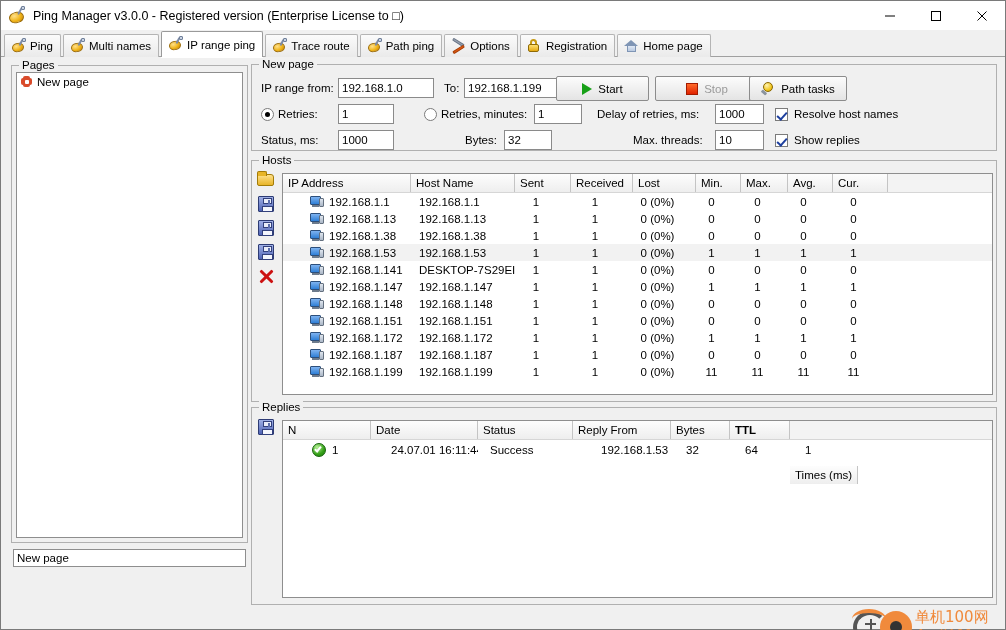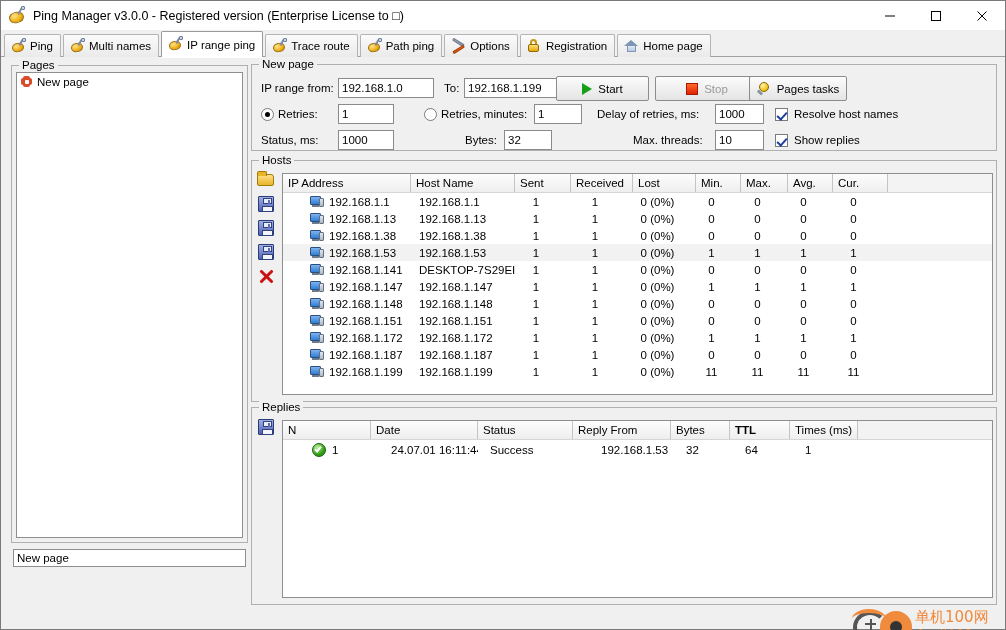--- a/index.html
+++ b/index.html
@@ -341,21 +341,21 @@
     </div>
     <div class="actbtn disabled" style="left:403px;top:11px;width:104px;">
       <span class="sq-red"></span>
       <span>Stop</span>
     </div>
     <div class="actbtn" style="left:497px;top:11px;width:98px;">
       <span class="bulb">
           <i class="g"></i>
           <i class="s"></i>
         </span>
-      <span>Pages tasks</span>
+      <span>Path tasks</span>
     </div>
 
     <span class="lbl" style="left:345px;top:43px;">Delay of retries, ms:</span>
     <div class="txt" style="left:463px;top:39px;width:49px;">1000</div>
     <span class="chk on" style="left:523px;top:43px;"></span>
     <span class="lbl" style="left:542px;top:43px;">Resolve host names</span>
 
     <span class="lbl" style="left:381px;top:69px;">Max. threads:</span>
     <div class="txt" style="left:463px;top:65px;width:49px;">10</div>
     <span class="chk on" style="left:523px;top:69px;"></span>
@@ -619,21 +619,21 @@
         </div>
     </div>
     <div class="lv" id="replies-lv" style="left:30px; top:12px; width:711px; height:178px;">
       <div class="lv-head" id="replies-head">
           <div class="th" style="width: 88px;">N</div>
           <div class="th" style="width: 107px;">Date</div>
           <div class="th" style="width: 95px;">Status</div>
           <div class="th" style="width: 98px;">Reply From</div>
           <div class="th" style="width: 59px;">Bytes</div>
           <div class="th" style="width: 60px; font-weight: bold;">TTL</div>
-          <div class="th" style="width: 68px;">Times (ms)</div>
+          <div class="th" style="width: 68px; margin-top: 45px;">Times (ms)</div>
         </div>
       <div id="replies-body">
           <div class="lv-row" style="height: 19px;">
             <div class="td" style="width: 88px; height: 19px;">
               <span class="okico" style="margin-left: 24px;">
                 <i class="c"></i>
                 <i class="t"></i>
               </span>
               <span>1</span>
             </div>

